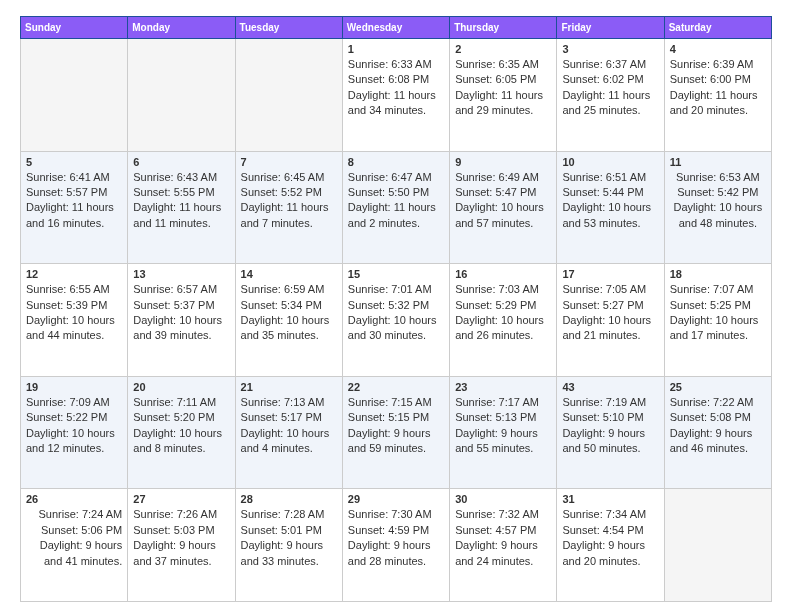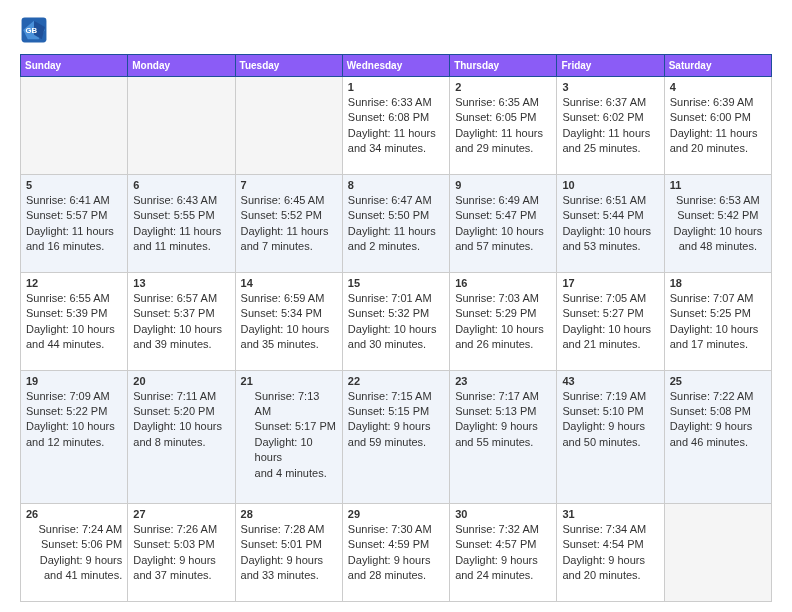--- a/index.html
+++ b/index.html
@@ -98,38 +98,20 @@
     }
     
     .row-shade td {
       background: #f0f4fa;
     }
   </style>
 </head>
 <body>
 
 <div class="page">
-  <div class="header">
-    <div class="logo">
-      <svg class="logo-icon" viewBox="0 0 36 36" xmlns="http://www.w3.org/2000/svg">
-        <rect x="2" y="2" width="32" height="32" rx="4" fill="#2563b0"></rect>
-        <polygon points="18,6 32,18 24,30 10,30 4,18" fill="#4a90d9"></polygon>
-        <polygon points="18,6 32,14 28,30 18,24" fill="#1e4f99"></polygon>
-        <text x="7" y="22" font-size="10" fill="white" font-weight="bold" font-family="Arial">GB</text>
-      </svg>
-      <div class="logo-text">
-        <div><span></span></div>
-        <div><span></span></div>
-      </div>
-    </div>
-    <div class="title-block">
-      <div class="month-title"></div>
-      <div class="location"></div>
-    </div>
-  </div>
 
   <table class="calendar">
     <thead>
       <tr>
       <th>Sunday</th>
           <th>Monday</th>
           <th>Tuesday</th>
           <th>Wednesday</th>
           <th>Thursday</th>
           <th>Friday</th>
@@ -282,21 +264,21 @@
           </td>
           <td>
             <span class="day-num">20</span>
             <div class="day-info" style="white-space: pre-line;">Sunrise: 7:11 AM
 Sunset: 5:20 PM
 Daylight: 10 hours
 and 8 minutes.</div>
           </td>
           <td>
             <span class="day-num">21</span>
-            <div class="day-info" style="white-space: pre-line; margin-left: 14px;">Sunrise: 7:13 AM
+            <div class="day-info" style="white-space: pre-line;">Sunrise: 7:13 AM
 Sunset: 5:17 PM
 Daylight: 10 hours
 and 4 minutes.</div>
           </td>
           <td>
             <span class="day-num">22</span>
             <div class="day-info" style="white-space: pre-line;">Sunrise: 7:15 AM
 Sunset: 5:15 PM
 Daylight: 9 hours
 and 59 minutes.</div>

